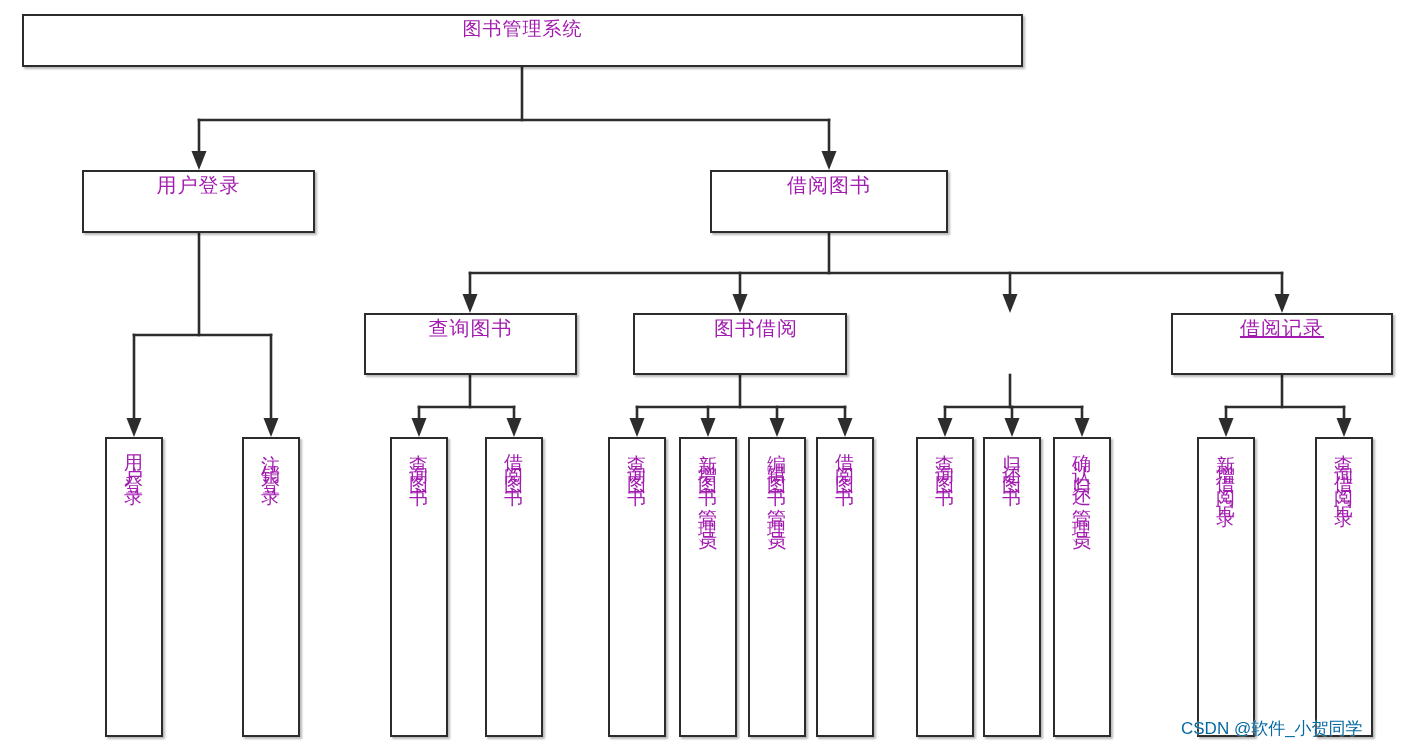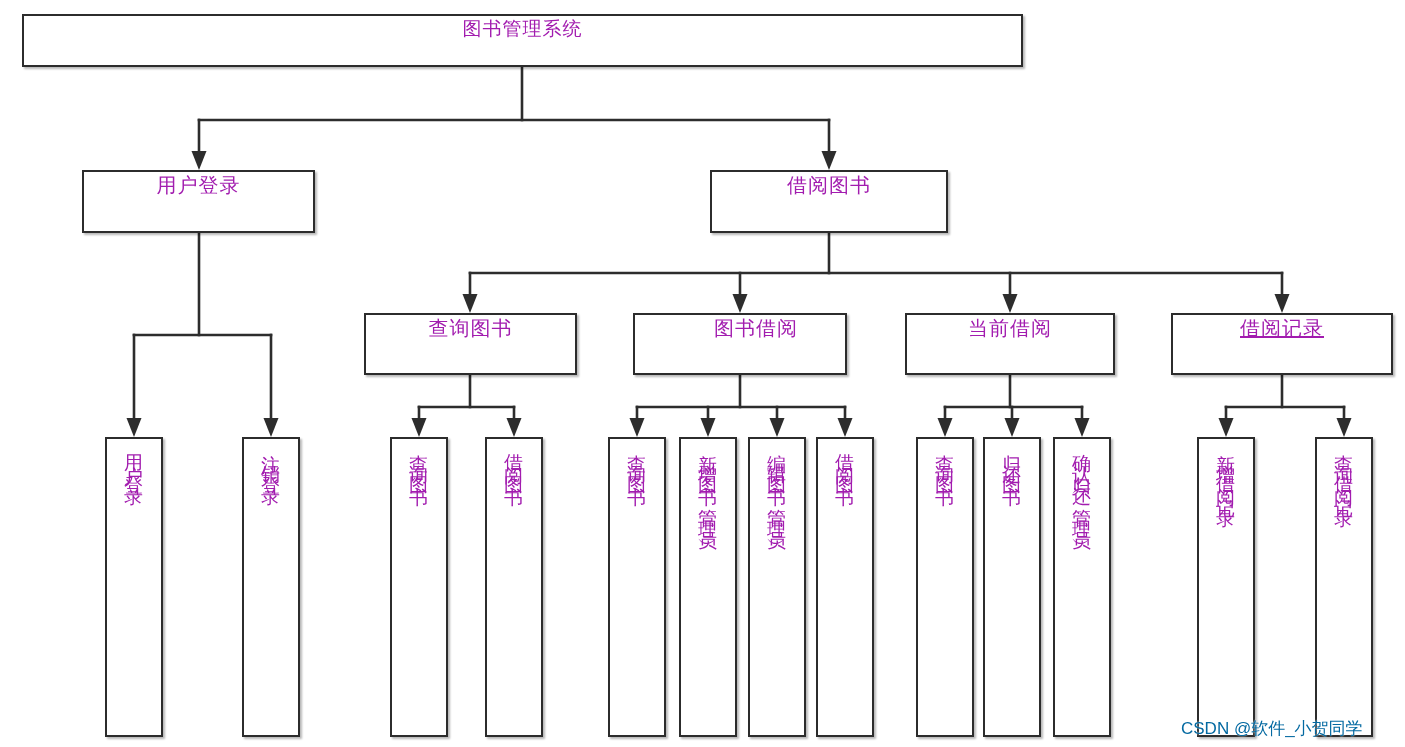--- a/index.html
+++ b/index.html
@@ -150,23 +150,20 @@
   <div class="node h" style="left:710px; top:170px; width:238px; height:63px;">
     <span>借阅图书</span>
   </div>
 
   <div class="node h" style="left:364px; top:313px; width:213px; height:62px;">
     <span>查询图书</span>
   </div>
   <div class="node h" style="left:633px; top:313px; width:214px; height:62px;padding-left:32px;">
     <span>图书借阅</span>
   </div>
-  <div class="node h" style="left:905px; top:313px; width:210px; height:62px;">
-    <span>当前借阅</span>
-  </div>
   <div class="node h" style="left:1171px; top:313px; width:222px; height:62px;text-decoration:underline;">
     <span>借阅记录</span>
   </div>
 
   <div class="node leaf" style="left:105px; top:437px; width:58px; height:300px;">
     <span>用户登录</span>
   </div>
   <div class="node leaf" style="left:242px; top:437px; width:58px; height:300px;">
     <span>注销登录</span>
   </div>

